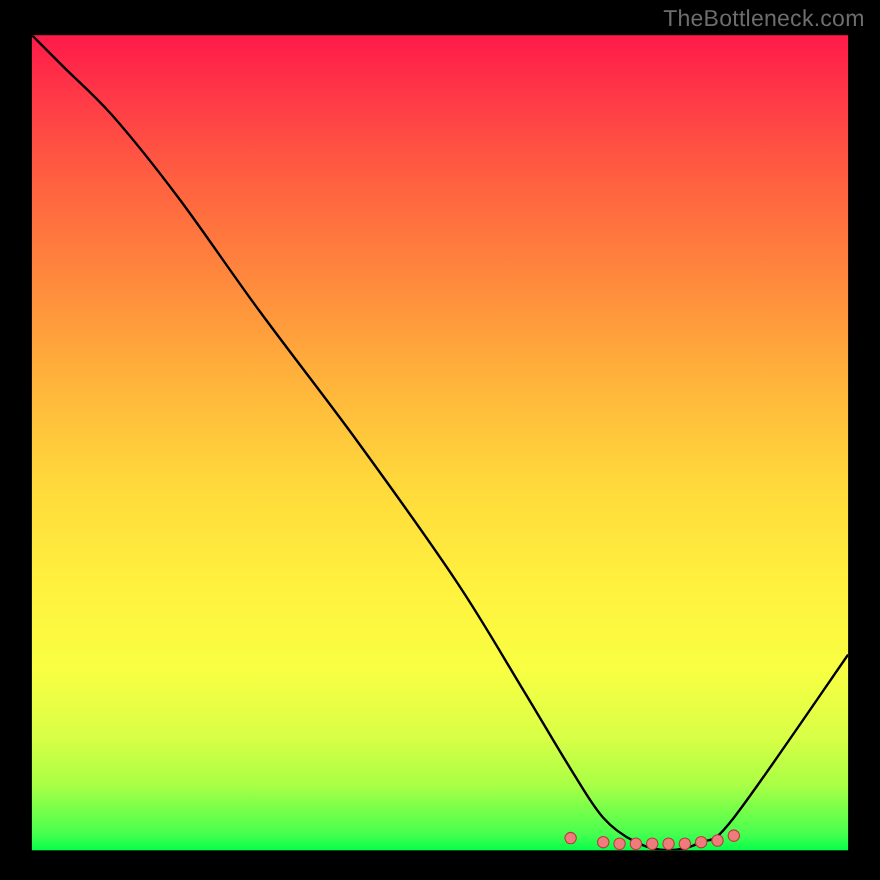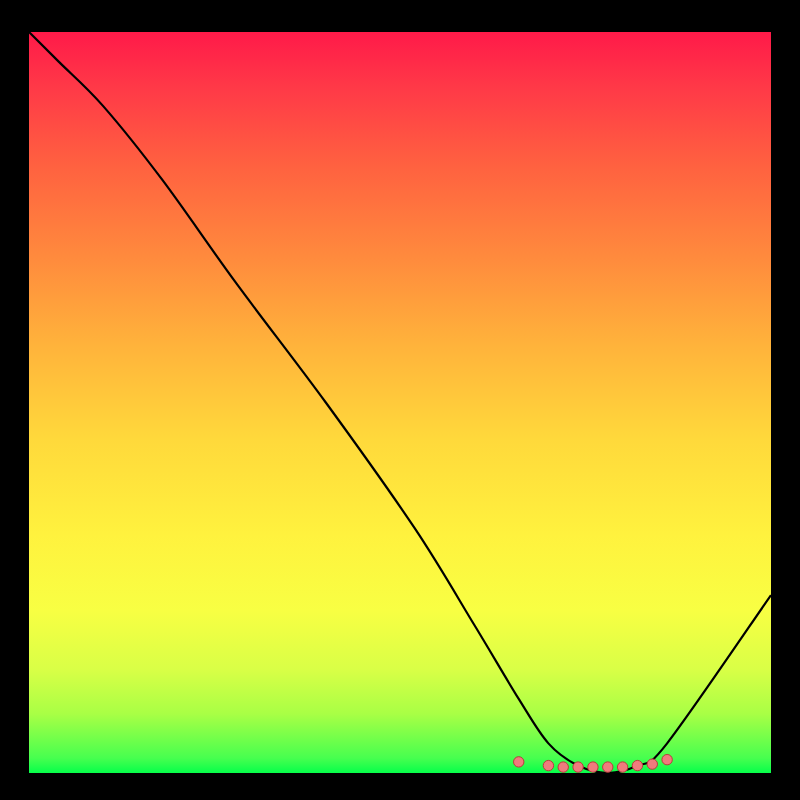--- a/index.html
+++ b/index.html
@@ -53,20 +53,21 @@
     top: 0;
     width: 742px;
     height: 741px;
     display: block;
   }
 </style>
 </head>
 <body>
 <div class="wrap">
 
+  <div class="attribution">TheBottleneck.com</div>
 
   <div class="plot">
     <svg class="curve" viewBox="0 0 742 741" preserveAspectRatio="none">
       <path id="curve-path" d="M 0.00 0.00 C 4.95 4.94, 17.31 17.29, 29.68 29.64 C 42.05 41.99, 56.89 54.34, 74.20 74.10 C 91.51 93.86, 111.30 118.56, 133.56 148.20 C 155.82 177.84, 180.55 214.89, 207.76 251.94 C 234.97 288.99, 267.12 329.75, 296.80 370.50 C 326.48 411.25, 361.11 459.42, 385.84 496.47 C 410.57 533.52, 427.89 564.39, 445.20 592.80 C 462.51 621.20, 477.35 647.14, 489.72 666.90 C 502.09 686.66, 509.51 700.25, 519.40 711.36 C 529.29 722.48, 539.19 728.65, 549.08 733.59 C 558.97 738.53, 568.87 741.00, 578.76 741.00 C 588.65 741.00, 598.55 738.53, 608.44 733.59 C 618.33 728.65, 615.86 739.76, 638.12 711.36 C 660.38 682.96, 724.69 587.86, 742.00 563.16" fill="none" stroke="#000000" stroke-width="2.2"></path>
       <g id="markers">
           <circle cx="489.72" cy="729.88" r="5.2" fill="#ef7b7d" stroke="#bb3a3c" stroke-width="1"></circle>
           <circle cx="519.40" cy="733.59" r="5.2" fill="#ef7b7d" stroke="#bb3a3c" stroke-width="1"></circle>
           <circle cx="534.24" cy="735.07" r="5.2" fill="#ef7b7d" stroke="#bb3a3c" stroke-width="1"></circle>
           <circle cx="549.08" cy="735.07" r="5.2" fill="#ef7b7d" stroke="#bb3a3c" stroke-width="1"></circle>
           <circle cx="563.92" cy="735.07" r="5.2" fill="#ef7b7d" stroke="#bb3a3c" stroke-width="1"></circle>

